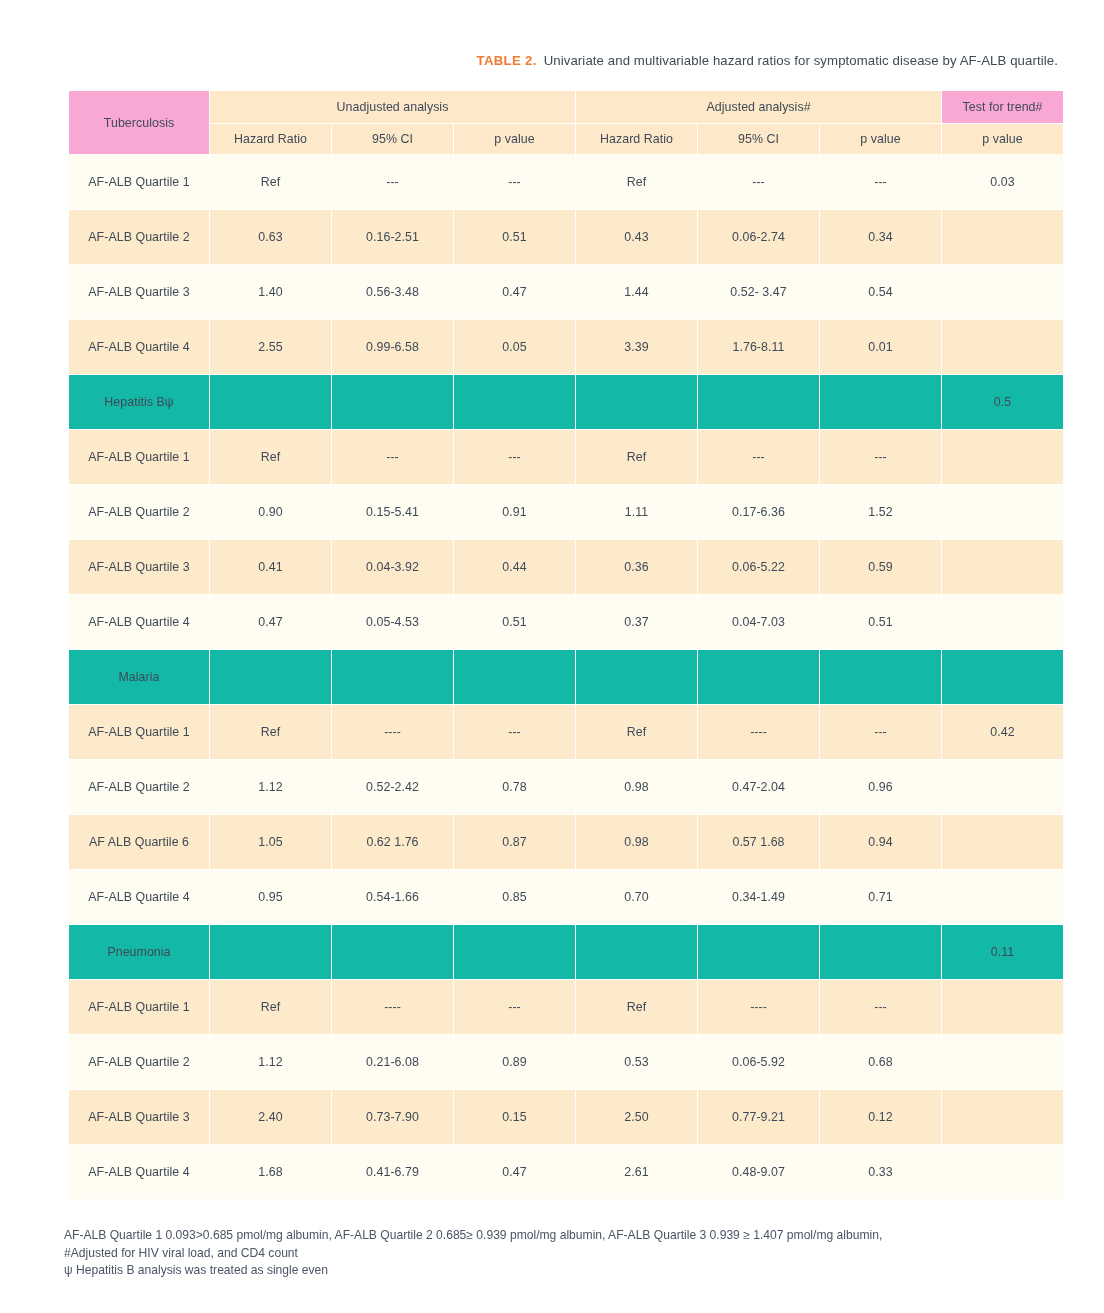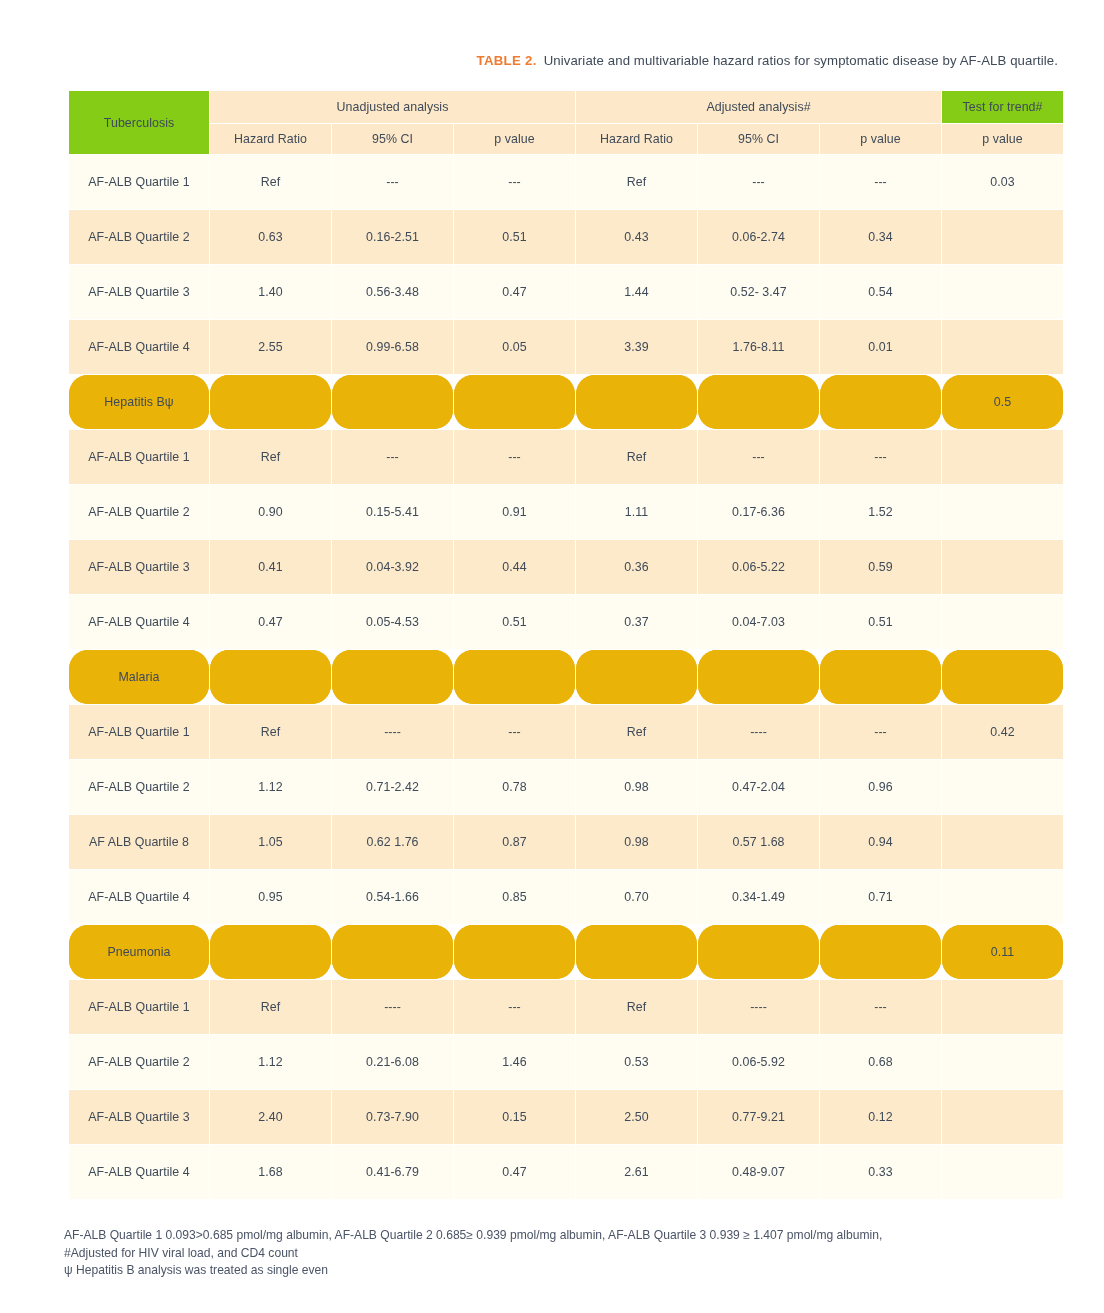--- a/index.html
+++ b/index.html
@@ -54,23 +54,23 @@
     font-weight: normal;
     font-size: 12.4px;
     text-align: center;
     vertical-align: middle;
     color: #3f4a58;
     letter-spacing: 0.05px;
     border: 0;
   }
 
   
-  .hdr-dark   { background: #84cc16; }
+  .hdr-dark   { background: #f9a8d4; }
   .hdr-light  { background: #fde9c9; }
-  .sect-row   { background: #eab308; border-radius: 19px; }
+  .sect-row   { background: #14b8a6; }
   .row-a      { background: #fffdf2; }
   .row-b      { background: #fdeacb; }
 
   .h-group { height: 32px; font-size: 13px; }
   .h-sub   { height: 30px; font-size: 12.4px; }
   .h-stub  { font-size: 13px; }
   .h-trend { font-size: 13px; }
 
   tr.data-row td { height: 54px; }
   tr.sect-row td { height: 54px; }
@@ -233,29 +233,29 @@
           <td class="row-b dash">----</td>
           <td class="row-b dash">---</td>
           <td class="row-b">Ref</td>
           <td class="row-b dash">----</td>
           <td class="row-b dash">---</td>
           <td class="row-b">0.42</td>
         </tr>
         <tr class="data-row row-a">
           <td class="row-a stub">AF-ALB Quartile 2</td>
           <td class="row-a">1.12</td>
-          <td class="row-a">0.71-2.42</td>
+          <td class="row-a">0.52-2.42</td>
           <td class="row-a">0.78</td>
           <td class="row-a">0.98</td>
           <td class="row-a">0.47-2.04</td>
           <td class="row-a">0.96</td>
           <td class="row-a"></td>
         </tr>
         <tr class="data-row row-b">
-          <td class="row-b stub">AF ALB Quartile 8</td>
+          <td class="row-b stub">AF ALB Quartile 6</td>
           <td class="row-b">1.05</td>
           <td class="row-b">0.62 1.76</td>
           <td class="row-b">0.87</td>
           <td class="row-b">0.98</td>
           <td class="row-b">0.57 1.68</td>
           <td class="row-b">0.94</td>
           <td class="row-b"></td>
         </tr>
         <tr class="data-row row-a">
           <td class="row-a stub">AF-ALB Quartile 4</td>
@@ -284,21 +284,21 @@
           <td class="row-b dash">---</td>
           <td class="row-b">Ref</td>
           <td class="row-b dash">----</td>
           <td class="row-b dash">---</td>
           <td class="row-b"></td>
         </tr>
         <tr class="data-row row-a">
           <td class="row-a stub">AF-ALB Quartile 2</td>
           <td class="row-a">1.12</td>
           <td class="row-a">0.21-6.08</td>
-          <td class="row-a">1.46</td>
+          <td class="row-a">0.89</td>
           <td class="row-a">0.53</td>
           <td class="row-a">0.06-5.92</td>
           <td class="row-a">0.68</td>
           <td class="row-a"></td>
         </tr>
         <tr class="data-row row-b">
           <td class="row-b stub">AF-ALB Quartile 3</td>
           <td class="row-b">2.40</td>
           <td class="row-b">0.73-7.90</td>
           <td class="row-b">0.15</td>

